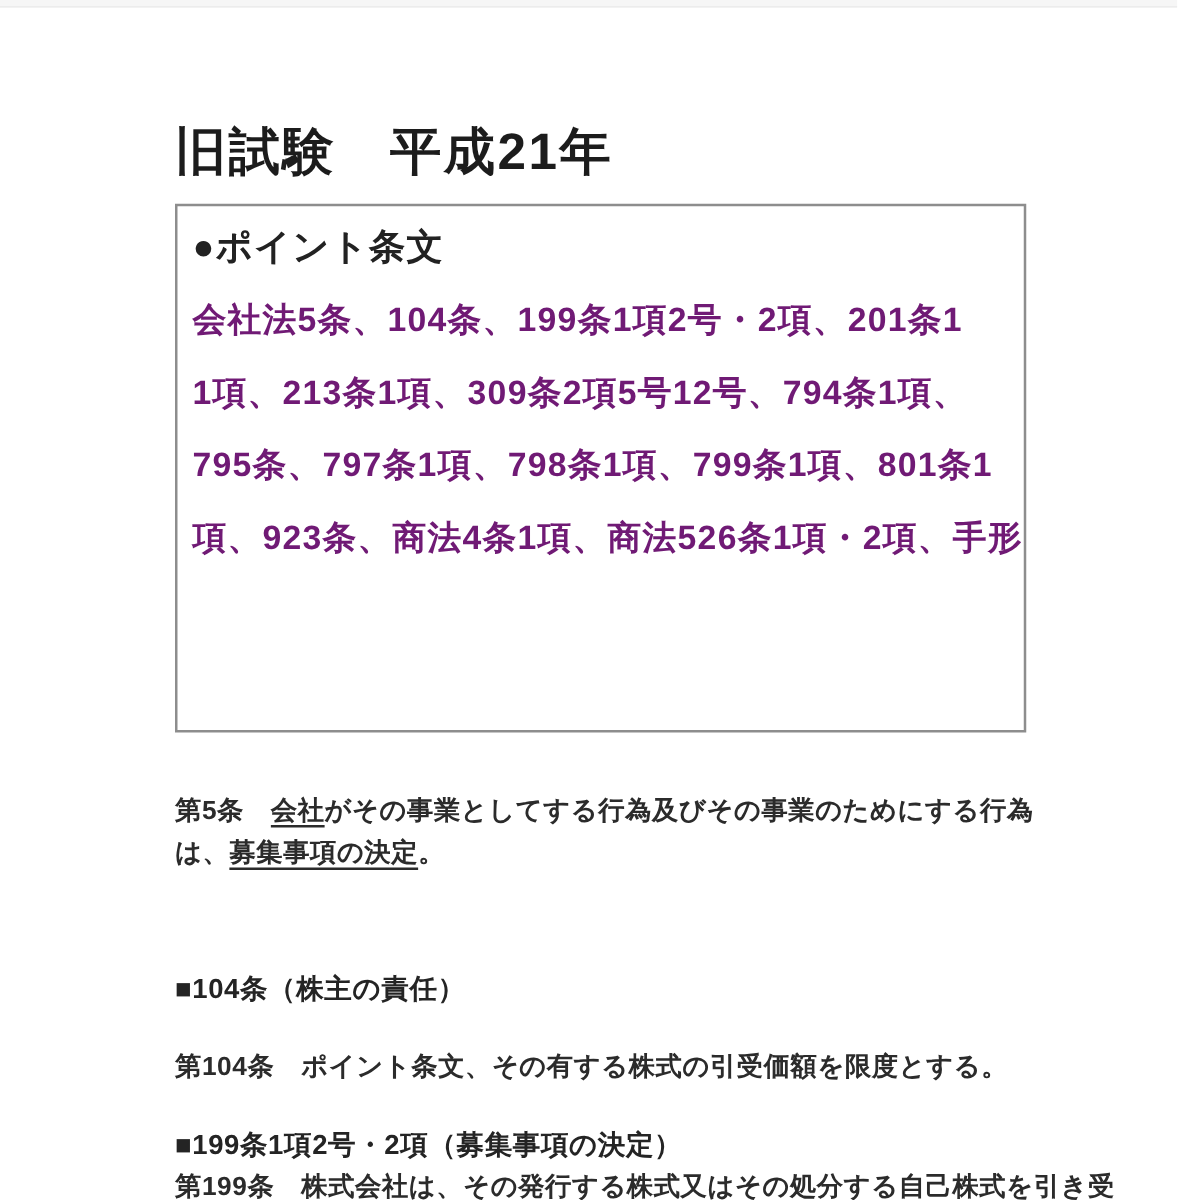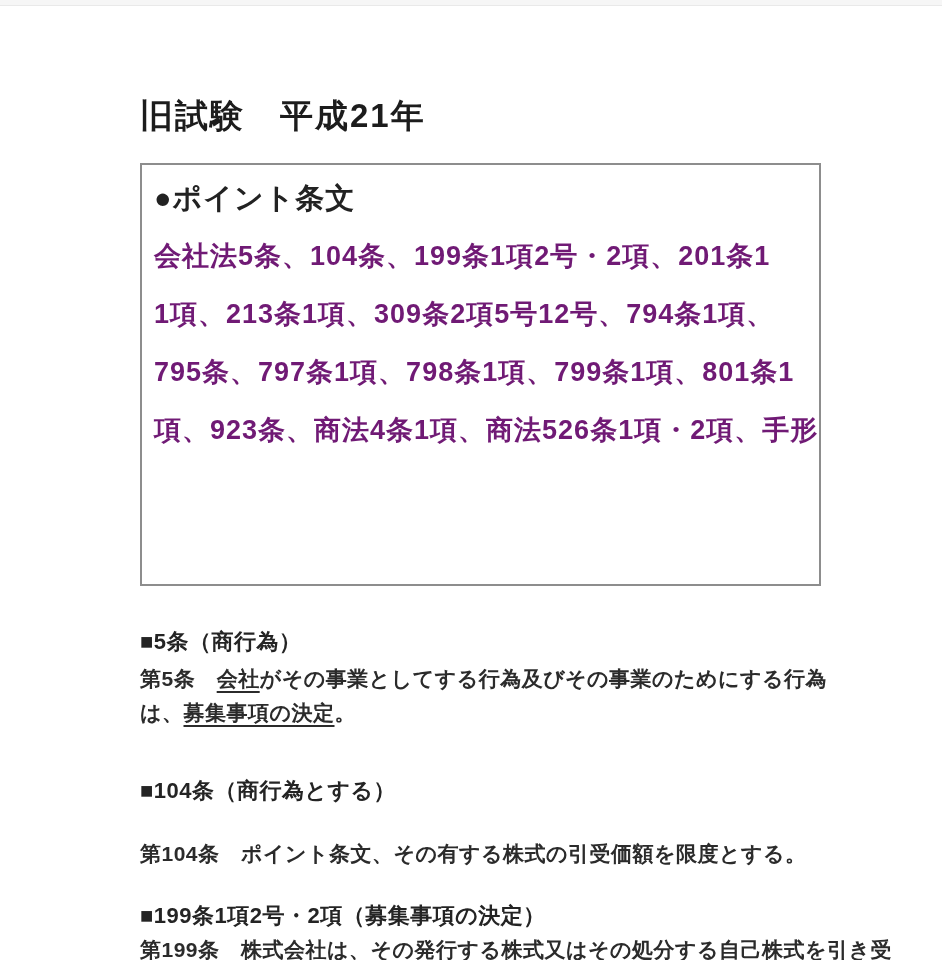--- a/index.html
+++ b/index.html
@@ -21,21 +21,21 @@
     left: 0; top: 0;
     width: 942px;
     height: 5px;
     background: #f6f6f6;
     border-bottom: 1px solid #e9e9e9;
   }
   .page-title {
     position: absolute;
     left: 140px;
     top: 94px;
-    font-size: 33px;
+    font-size: 41px;
     font-weight: bold;
     letter-spacing: 2px;
     color: #1c1c1c;
     white-space: nowrap;
   }
   .point-box {
     position: absolute;
     left: 140px;
     top: 163px;
     width: 681px;
@@ -108,28 +108,27 @@
     <div class="point-box-heading">●ポイント条文</div>
     <div class="point-box-lines">
       <div class="point-box-line">会社法5条、104条、199条1項2号・2項、201条1</div>
       <div class="point-box-line">1項、213条1項、309条2項5号12号、794条1項、</div>
       <div class="point-box-line">795条、797条1項、798条1項、799条1項、801条1</div>
       <div class="point-box-line">項、923条、商法4条1項、商法526条1項・2項、手形</div>
     </div>
   </div>
 
   <div class="section sec-1">
-    <div class="section-heading">■5条（商行為）</div>
     <div class="section-body">
       <span>第5条　</span><span class="u">会社</span><span>がその事業としてする行為及びその事業のためにする行為は、</span><span class="u">募集事項の決定</span><span>。</span>
     </div>
   </div>
 
   <div class="section sec-2">
-    <div class="section-heading">■104条（商行為とする）</div>
+    <div class="section-heading">■104条（株主の責任）</div>
     <div class="section-body">第104条　ポイント条文、その有する株式の引受価額を限度とする。</div>
   </div>
 
   <div class="section sec-3">
     <div class="section-heading">■199条1項2号・2項（募集事項の決定）</div>
     <div class="section-body">第199条　株式会社は、その発行する株式又はその処分する自己株式を引き受</div>
   </div>
 
 </div>
 

